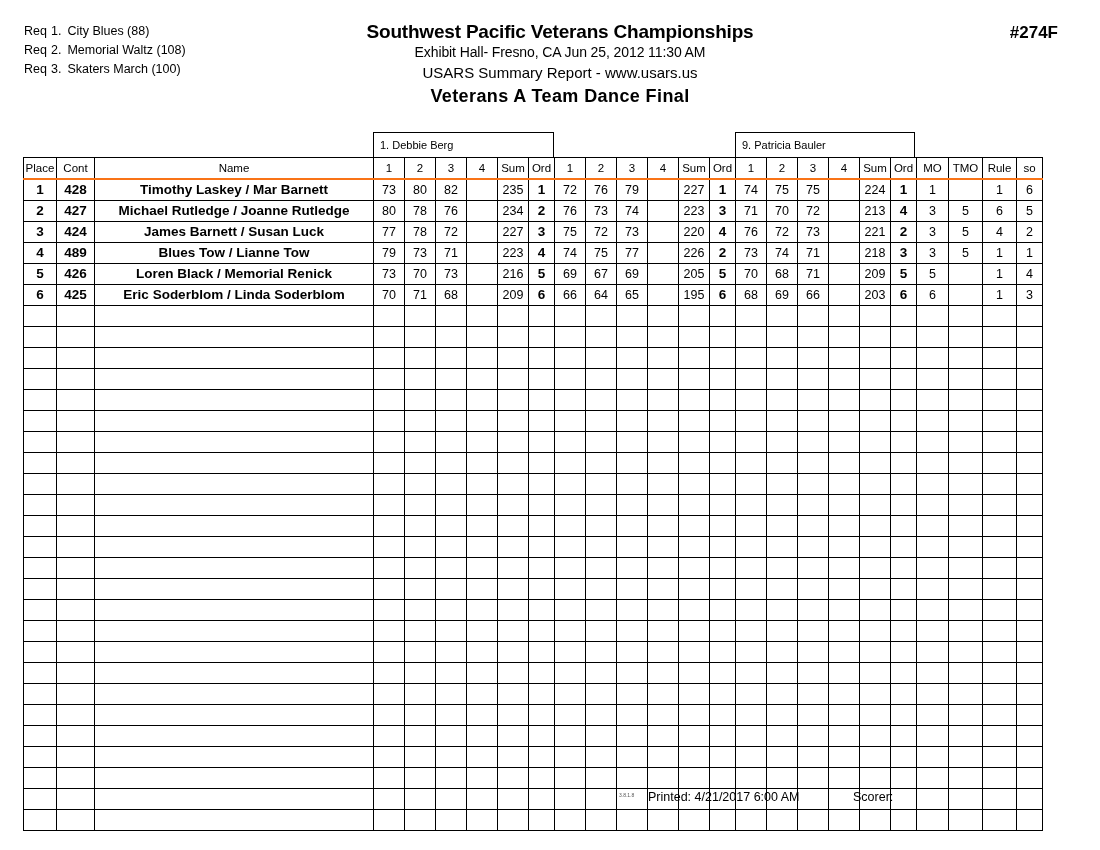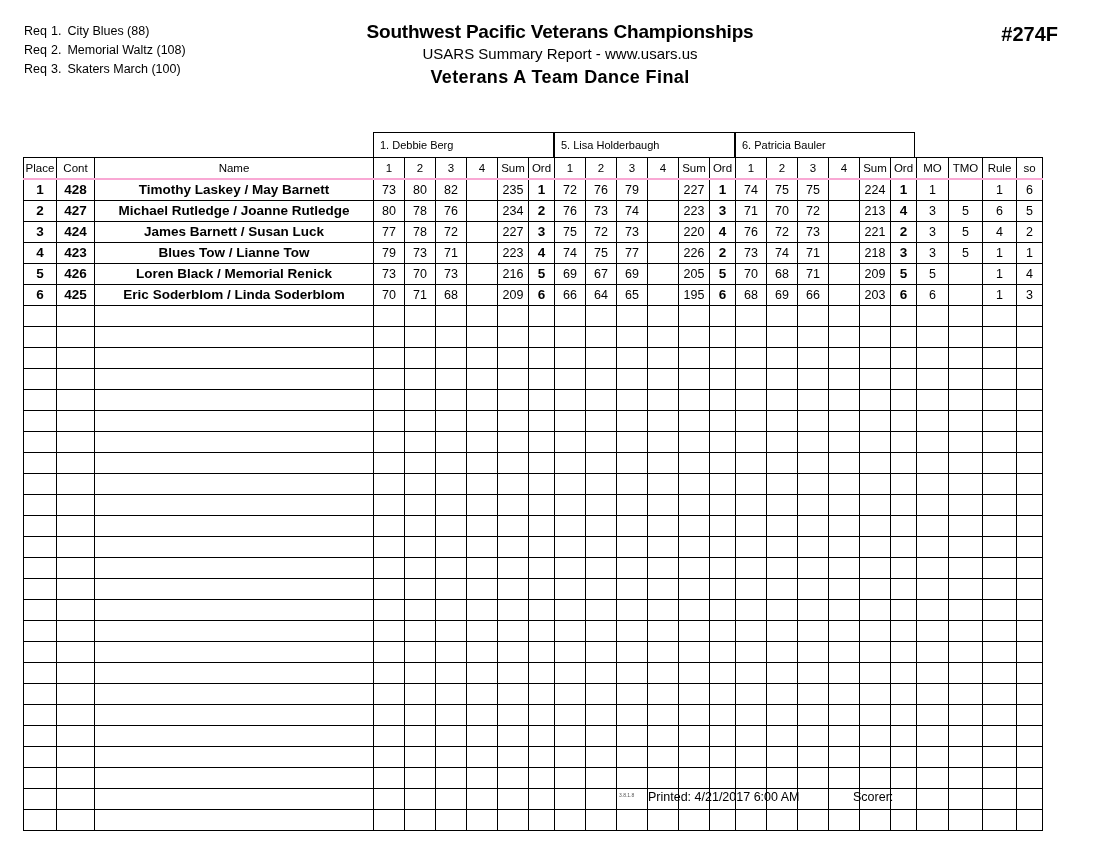--- a/index.html
+++ b/index.html
@@ -58,21 +58,21 @@
   #report-line {
     font-size: 15px;
     line-height: 22px;
   }
 
   
   #event-number {
     position: absolute;
     right: 42px;
     top: 23px;
-    font-size: 20px;
+    font-size: 17px;
     font-weight: bold;
   }
 
   
   #sheet {
     position: absolute;
     left: 23px;
     top: 132px;
     width: 1012px;
   }
@@ -115,21 +115,21 @@
     line-height: 20px;
     text-align: center;
     font-weight: normal;
     font-size: 12.5px;
     overflow: hidden;
     white-space: nowrap;
   }
   
   tr.hdr td {
     font-size: 11.5px;
-    border-bottom: 2px solid #f9a8d4;
+    border-bottom: 2px solid #f97316;
   }
   td.left-al { text-align: left; padding-left: 5px; }
 
   
   td.sep-left { border-left: 4px solid #000; }
   td.sep-right { border-right: 4px solid #000; }
 
   
   tr.data td { font-weight: bold; font-size: 13.5px; }
   tr.data td.sum-cell { font-weight: normal; font-size: 12.5px; }
@@ -173,31 +173,31 @@
 <body>
 
 <div id="req-block">
     <span class="req-line"><span class="req-label">Req</span><span class="req-num">1.</span><span class="req-title">City Blues (88)</span></span>
     <span class="req-line"><span class="req-label">Req</span><span class="req-num">2.</span><span class="req-title">Memorial Waltz (108)</span></span>
     <span class="req-line"><span class="req-label">Req</span><span class="req-num">3.</span><span class="req-title">Skaters March (100)</span></span>
   </div>
 
 <div id="title-block">
   <div id="event-title">Southwest Pacific Veterans Championships</div>
+  <div id="event-venue">Exhibit Hall-  Fresno, CA  Jun 25, 2012  11:30 AM</div>
   <div id="report-line">USARS Summary Report - www.usars.us</div>
   <div id="event-category">Veterans A Team Dance Final</div>
 </div>
 
 <div id="event-number">#274F</div>
 
 <div id="sheet">
   <div id="judge-banner">
       <div class="judge-box jb0">1.  Debbie Berg</div>
-      <div class="judge-box jb1">5.  Lisa Holderbaugh</div>
-      <div class="judge-box jb2">6.  Patricia Bauler</div>
+      <div class="judge-box jb2">9.  Patricia Bauler</div>
     </div>
   <table class="grid">
     <colgroup>
       <col style="width:33px">
       <col style="width:38px">
       <col style="width:279px">
       <col style="width:31px">
         <col style="width:31px">
         <col style="width:31px">
         <col style="width:31px">
@@ -244,21 +244,21 @@
           <td>Sum</td>
           <td class="sep-left sep-right">Ord</td>
           <td>MO</td>
           <td>TMO</td>
           <td>Rule</td>
           <td>so</td>
         </tr>
         <tr class="data">
           <td>1</td>
           <td>428</td>
-          <td class="left-al">Timothy Laskey / May Barnett</td>
+          <td class="left-al">Timothy Laskey / Mar Barnett</td>
           <td class="score-cell">73</td>
           <td class="score-cell">80</td>
           <td class="score-cell">82</td>
           <td class="score-cell"></td>
           <td class="sum-cell">235</td>
           <td class="ord-cell sep-left">1</td>
           <td class="score-cell">72</td>
           <td class="score-cell">76</td>
           <td class="score-cell">79</td>
           <td class="score-cell"></td>
@@ -324,21 +324,21 @@
           <td class="score-cell"></td>
           <td class="sum-cell">221</td>
           <td class="ord-cell sep-left sep-right">2</td>
           <td class="tail-cell">3</td>
           <td class="tail-cell">5</td>
           <td class="tail-cell">4</td>
           <td class="tail-cell">2</td>
         </tr>
         <tr class="data">
           <td>4</td>
-          <td>423</td>
+          <td>489</td>
           <td class="left-al">Blues Tow / Lianne Tow</td>
           <td class="score-cell">79</td>
           <td class="score-cell">73</td>
           <td class="score-cell">71</td>
           <td class="score-cell"></td>
           <td class="sum-cell">223</td>
           <td class="ord-cell sep-left">4</td>
           <td class="score-cell">74</td>
           <td class="score-cell">75</td>
           <td class="score-cell">77</td>

